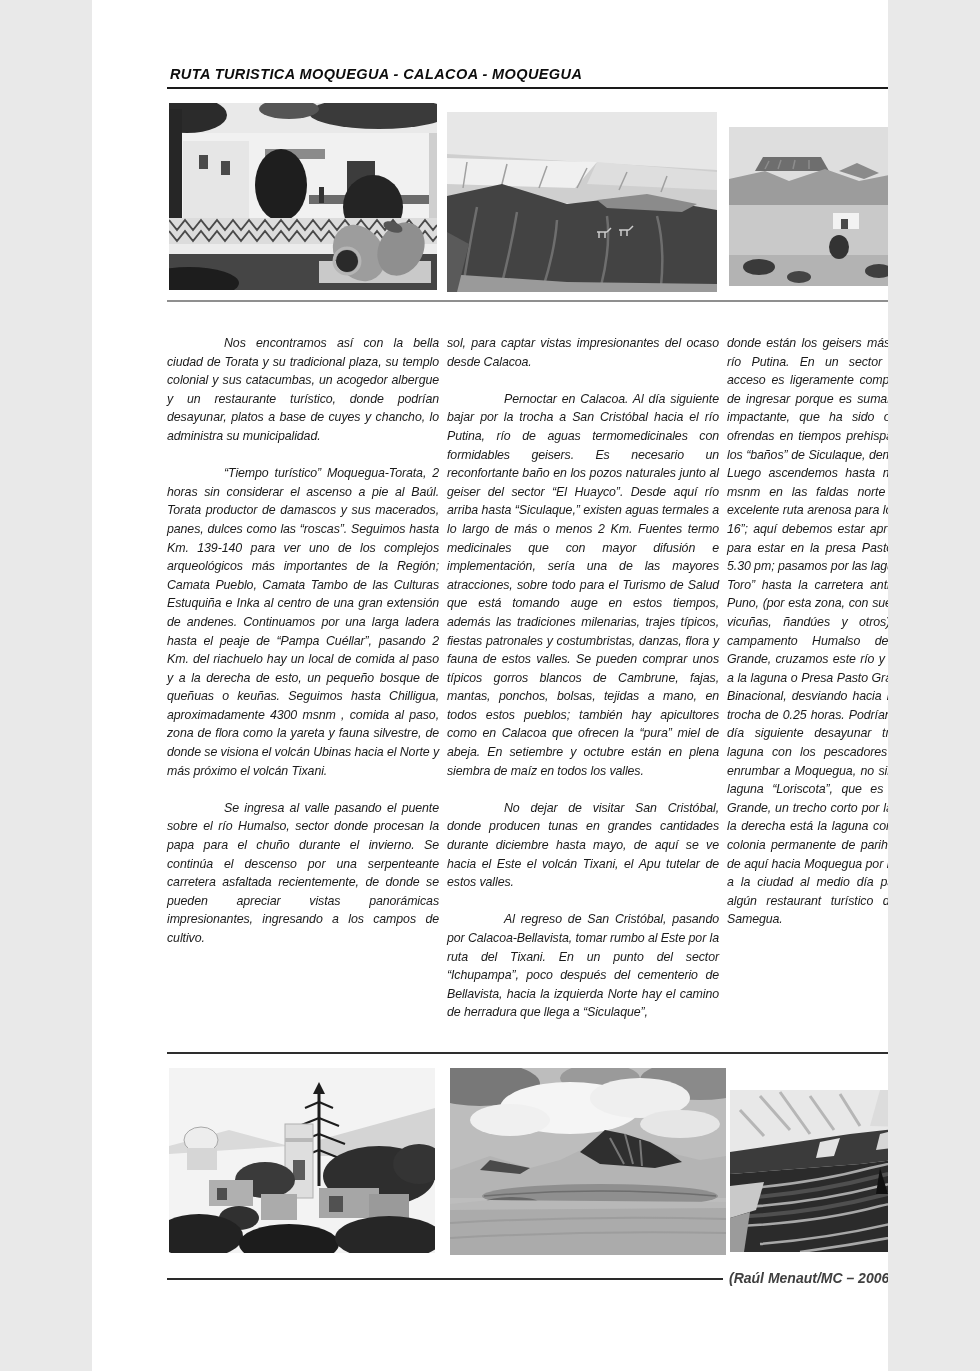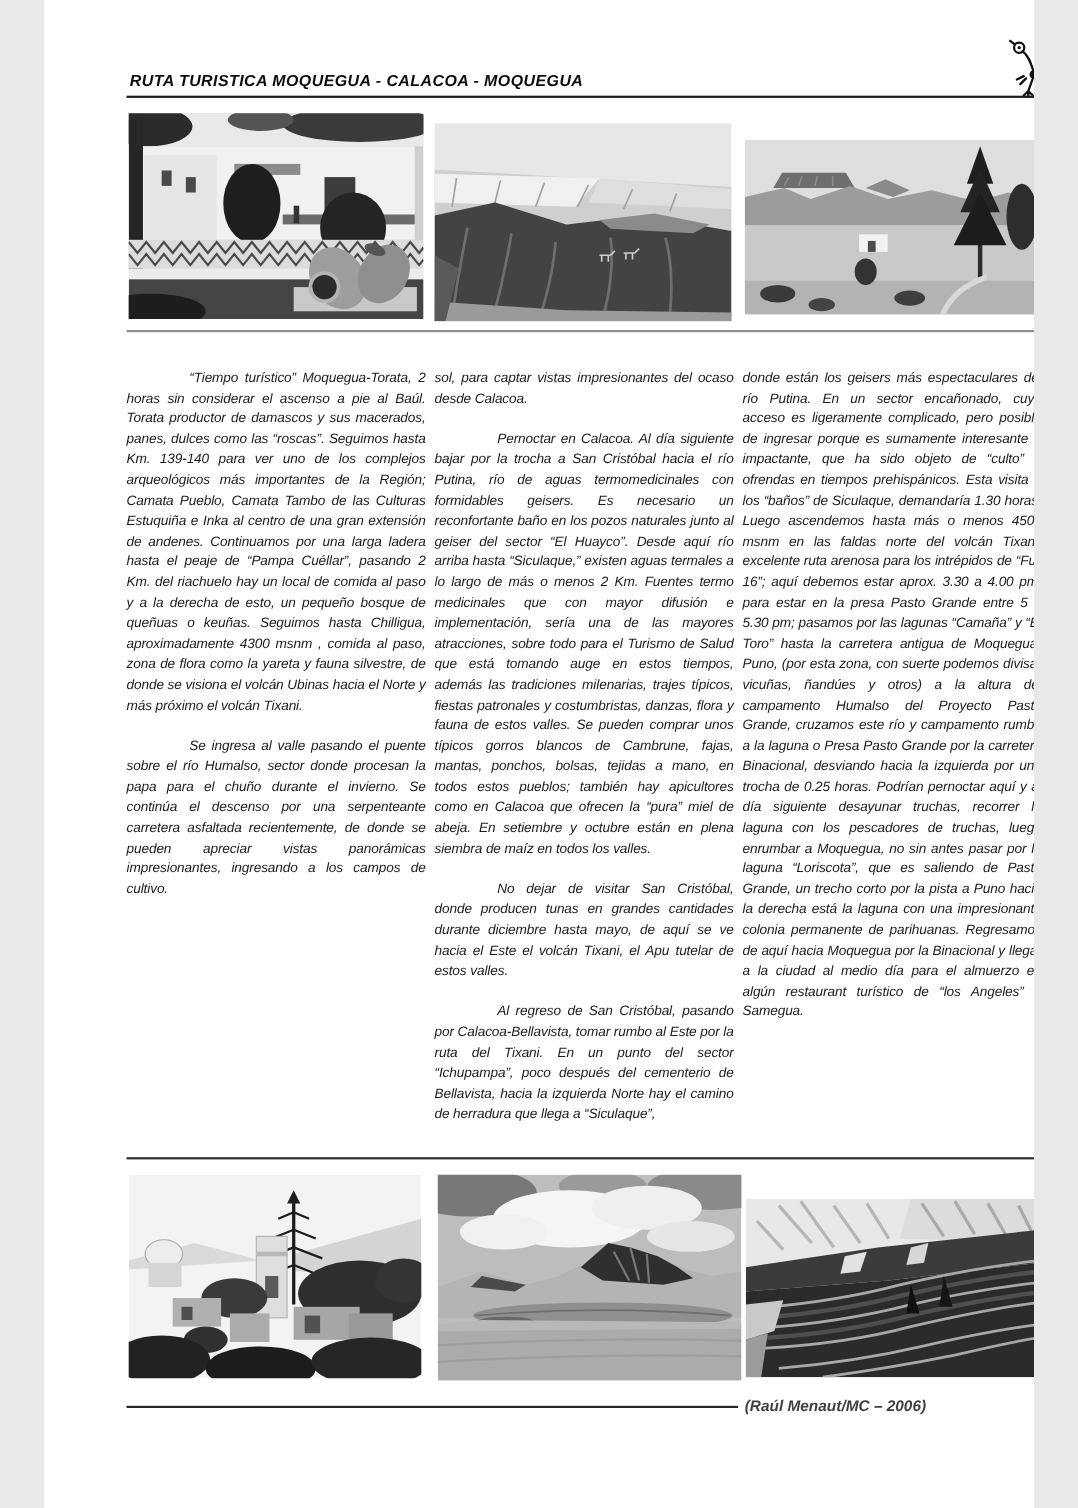--- a/index.html
+++ b/index.html
@@ -1,17 +1,17 @@
 <!DOCTYPE html>
 <html><head>
 <meta charset="utf-8">
 <style>
   html,body{margin:0;padding:0;background:#e9e9e9;}
   .page{
-    position:relative;width:900px;height:1371px;margin:0 auto;
+    position:relative;width:796px;height:1371px;margin:0 auto;
     background:#ffffff;overflow:hidden;
     font-family:"Liberation Sans",sans-serif;
   }
   
   .page-title{
     position:absolute;left:78px;top:66px;margin:0;
     font-size:14.5px;font-weight:bold;font-style:italic;
     letter-spacing:0.4px;color:#0d0d0d;white-space:nowrap;
   }
   .rule{position:absolute;left:75px;width:830px;}
@@ -154,20 +154,21 @@
       <ellipse cx="30" cy="140" rx="16" ry="8" fill="#3a3a3a"></ellipse>
       <ellipse cx="70" cy="150" rx="12" ry="6" fill="#444444"></ellipse>
       <ellipse cx="150" cy="144" rx="14" ry="7" fill="#3f3f3f"></ellipse>
       <ellipse cx="110" cy="120" rx="10" ry="12" fill="#333333"></ellipse>
     </svg>
   </figure>
 
   <div class="rule rule-under-top-photos"></div>
 
   <div class="col col-1">
+    <p>Nos encontramos así con la bella ciudad de Torata y su tradicional plaza, su templo colonial y sus catacumbas, un acogedor albergue y un restaurante turístico, donde podrían desayunar, platos a base de cuyes y chancho, lo administra su municipalidad.</p>
     <p>“Tiempo turístico” Moquegua-Torata, 2 horas sin considerar el ascenso a pie al Baúl. Torata productor de damascos y sus macerados, panes, dulces como las “roscas”. Seguimos hasta Km. 139-140 para ver uno de los complejos arqueológicos más importantes de la Región; Camata Pueblo, Camata Tambo de las Culturas Estuquiña e Inka al centro de una gran extensión de andenes. Continuamos por una larga ladera hasta el peaje de “Pampa Cuéllar”, pasando 2 Km. del riachuelo hay un local de comida al paso y a la derecha de esto, un pequeño bosque de queñuas o keuñas. Seguimos hasta Chilligua, aproximadamente 4300 msnm , comida al paso, zona de flora como la yareta y fauna silvestre, de donde se visiona el volcán Ubinas hacia el Norte y más próximo el volcán Tixani.</p>
     <p>Se ingresa al valle pasando el puente sobre el río Humalso, sector donde procesan la papa para el chuño durante el invierno. Se continúa el descenso por una serpenteante carretera asfaltada recientemente, de donde se pueden apreciar vistas panorámicas impresionantes, ingresando a los campos de cultivo.</p>
   </div>
   <div class="col col-2">
     <p class="cont">sol, para captar vistas impresionantes del ocaso desde Calacoa.</p>
     <p>Pernoctar en Calacoa. Al día siguiente bajar por la trocha a San Cristóbal hacia el río Putina, río de aguas termomedicinales con formidables geisers. Es necesario un reconfortante baño en los pozos naturales junto al geiser del sector “El Huayco”. Desde aquí río arriba hasta “Siculaque,” existen aguas termales a lo largo de más o menos 2 Km. Fuentes termo medicinales que con mayor difusión e implementación, sería una de las mayores atracciones, sobre todo para el Turismo de Salud que está tomando auge en estos tiempos, además las tradiciones milenarias, trajes típicos, fiestas patronales y costumbristas, danzas, flora y fauna de estos valles. Se pueden comprar unos típicos gorros blancos de Cambrune, fajas, mantas, ponchos, bolsas, tejidas a mano, en todos estos pueblos; también hay apicultores como en Calacoa que ofrecen la “pura” miel de abeja. En setiembre y octubre están en plena siembra de maíz en todos los valles.</p>
     <p>No dejar de visitar San Cristóbal, donde producen tunas en grandes cantidades durante diciembre hasta mayo, de aquí se ve hacia el Este el volcán Tixani, el Apu tutelar de estos valles.</p>
     <p>Al regreso de San Cristóbal, pasando por Calacoa-Bellavista, tomar rumbo al Este por la ruta del Tixani. En un punto del sector “Ichupampa”, poco después del cementerio de Bellavista, hacia la izquierda Norte hay el camino de herradura que llega a “Siculaque”,</p>
   </div>
   <div class="col col-3">

